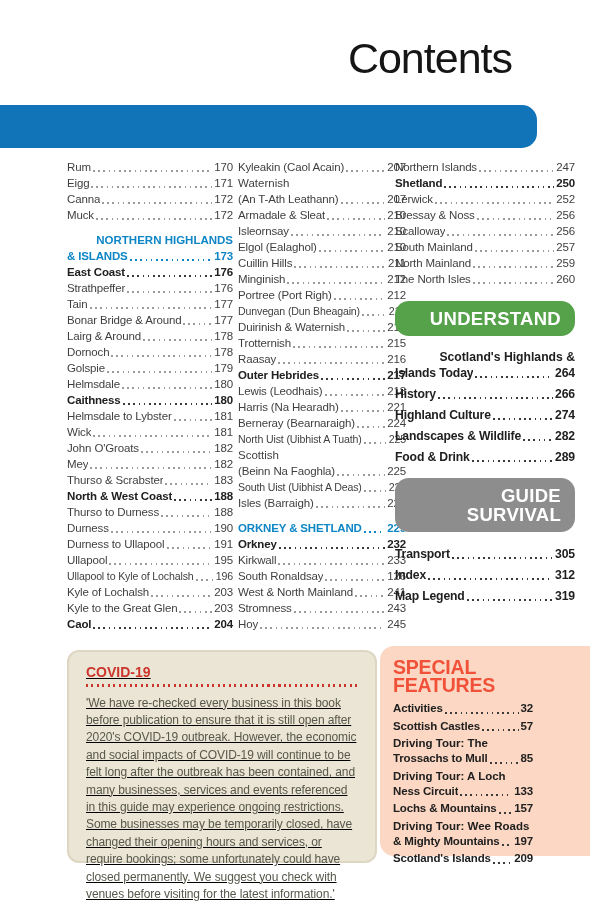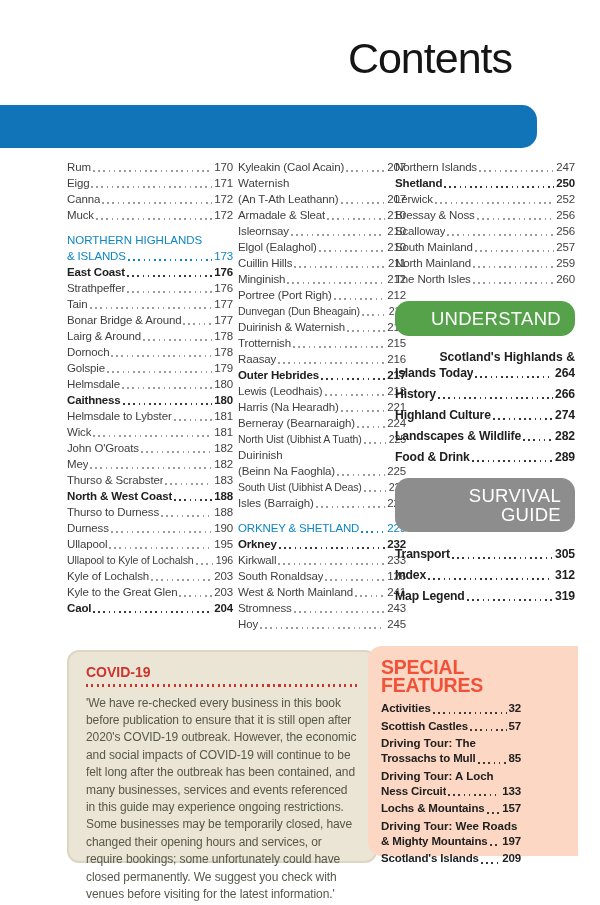--- a/index.html
+++ b/index.html
@@ -17,43 +17,43 @@
   #col1{left:67px;width:166px;}
   #col2{left:238px;width:168px;}
   #col3{left:395px;width:180px;text-align:right;}
   .row{display:flex;align-items:baseline;white-space:nowrap;letter-spacing:-0.15px;}
   .lbl{flex:0 1 auto;overflow:hidden;}
   .pg{flex:0 0 auto;}
   .dots{flex:1 1 4px;min-width:4px;height:2px;align-self:flex-end;margin:0 2px 3px 2px;
         background:repeating-linear-gradient(90deg,#9b9b9b 0 1.6px,transparent 1.6px 5.2px);}
   .bold .lbl,.bold .pg,.pre.bold{font-weight:bold;color:#202020;}
   .bold .dots{background:repeating-linear-gradient(90deg,#3a3a3a 0 1.6px,transparent 1.6px 5.2px);}
-  .section .lbl,.section .pg,.sec-pre{font-weight:normal;color:var(--heading-blue);}
+  .section .lbl,.section .pg,.sec-pre{font-weight:bold;color:var(--heading-blue);text-align:right;}
   .section .dots{background:repeating-linear-gradient(90deg,var(--heading-blue) 0 1.6px,transparent 1.6px 5.2px);}
   .item.spaced{margin-top:5px;font-size:12.2px;}
   .tight{font-size:10.6px;letter-spacing:-0.3px;}
   .gap{width:100%;}
 
   
-  .badge{border-radius:14px;color:#fff;font-weight:normal;font-size:18.5px;line-height:19px;
+  .badge{border-radius:14px;color:#fff;font-weight:bold;font-size:18.5px;line-height:19px;
          padding:8px 14px;letter-spacing:.3px;box-sizing:border-box;width:100%;}
   .badge.green{background:var(--understand-green);}
   .badge.gray{background:var(--survival-gray);}
 
   
   #covid-box{position:absolute;left:67px;top:650px;width:310px;height:213px;box-sizing:border-box;
              background:var(--covid-bg);border:2px solid #dcd6c3;border-radius:12px;
-             padding:12px 18px 0 17px;}
+             padding:12px 18px 0 17px;text-decoration:underline;}
   #covid-title{color:var(--covid-red);font-weight:bold;font-size:14px;line-height:17px;}
   #covid-rule{height:2.5px;margin:3px 0 8px 0;
               background:repeating-linear-gradient(90deg,var(--covid-red) 0 2px,transparent 2px 5.5px);}
   #covid-text{font-size:12px;line-height:17.4px;color:#57574b;letter-spacing:-0.1px;}
 
   
-  #special-box{position:absolute;left:368px;top:646px;width:210px;height:210px;box-sizing:border-box;
+  #special-box{position:absolute;left:380px;top:646px;width:210px;height:210px;box-sizing:border-box;
                background:var(--special-bg);border-radius:14px 0 0 14px;padding:13px 57px 0 13px;}
   #special-title{color:var(--special-orange);font-weight:bold;font-size:19.5px;line-height:17.5px;
                  letter-spacing:-0.2px;margin-bottom:7px;}
   #special-list{font-size:11.5px;line-height:15px;color:#202020;}
   #special-list .item{margin-top:2.5px;}
   #special-list .lbl,#special-list .pg,#special-list .pre{font-weight:bold;color:#202020;}
   #special-list .dots{background:repeating-linear-gradient(90deg,#3a3a3a 0 1.6px,transparent 1.6px 5.2px);margin-bottom:2.5px;}
 </style>
 </head>
 <body>
@@ -214,20 +214,27 @@
       </div>
       <div class="item">
         <div class="row">
           <span class="lbl">Durness</span>
           <span class="dots"></span>
           <span class="pg">190</span>
         </div>
       </div>
       <div class="item">
         <div class="row">
+          <span class="lbl">Durness to Ullapool</span>
+          <span class="dots"></span>
+          <span class="pg">191</span>
+        </div>
+      </div>
+      <div class="item">
+        <div class="row">
           <span class="lbl">Ullapool</span>
           <span class="dots"></span>
           <span class="pg">195</span>
         </div>
       </div>
       <div class="item tight">
         <div class="row">
           <span class="lbl">Ullapool to Kyle of Lochalsh</span>
           <span class="dots"></span>
           <span class="pg">196</span>
@@ -370,21 +377,21 @@
         </div>
       </div>
       <div class="item tight">
         <div class="row">
           <span class="lbl">North Uist (Uibhist A Tuath)</span>
           <span class="dots"></span>
           <span class="pg">225</span>
         </div>
       </div>
       <div class="item">
-        <div class="pre">Duirinish</div>
+        <div class="pre">Scottish</div>
         <div class="row">
           <span class="lbl">(Beinn Na Faoghla)</span>
           <span class="dots"></span>
           <span class="pg">225</span>
         </div>
       </div>
       <div class="item tight">
         <div class="row">
           <span class="lbl">South Uist (Uibhist A Deas)</span>
           <span class="dots"></span>
@@ -542,22 +549,22 @@
       </div>
       <div class="item spaced">
         <div class="row bold">
           <span class="lbl">Food &amp; Drink</span>
           <span class="dots"></span>
           <span class="pg">289</span>
         </div>
       </div>
       <div class="gap" style="height: 13px;"></div>
       <div class="badge gray">
+        <div class="badge-line">GUIDE</div>
         <div class="badge-line">SURVIVAL</div>
-        <div class="badge-line">GUIDE</div>
       </div>
       <div class="gap" style="height: 9px;"></div>
       <div class="item spaced">
         <div class="row bold">
           <span class="lbl">Transport</span>
           <span class="dots"></span>
           <span class="pg">305</span>
         </div>
       </div>
       <div class="item spaced">

